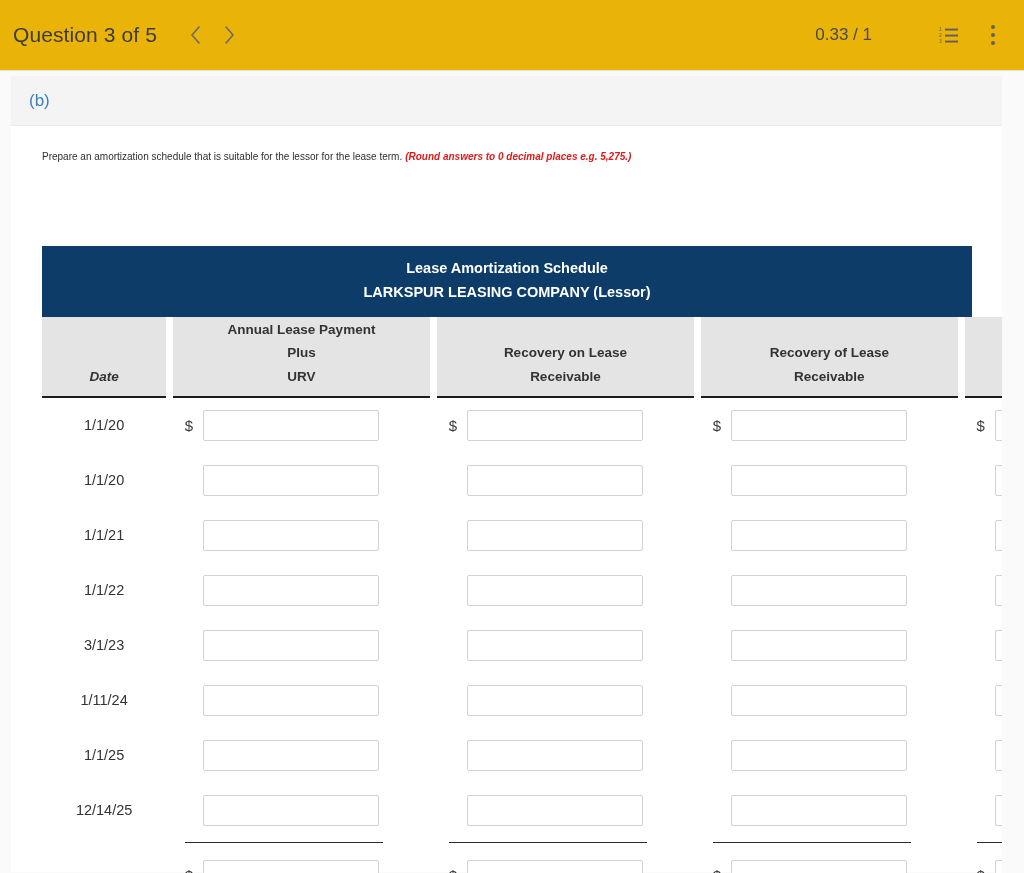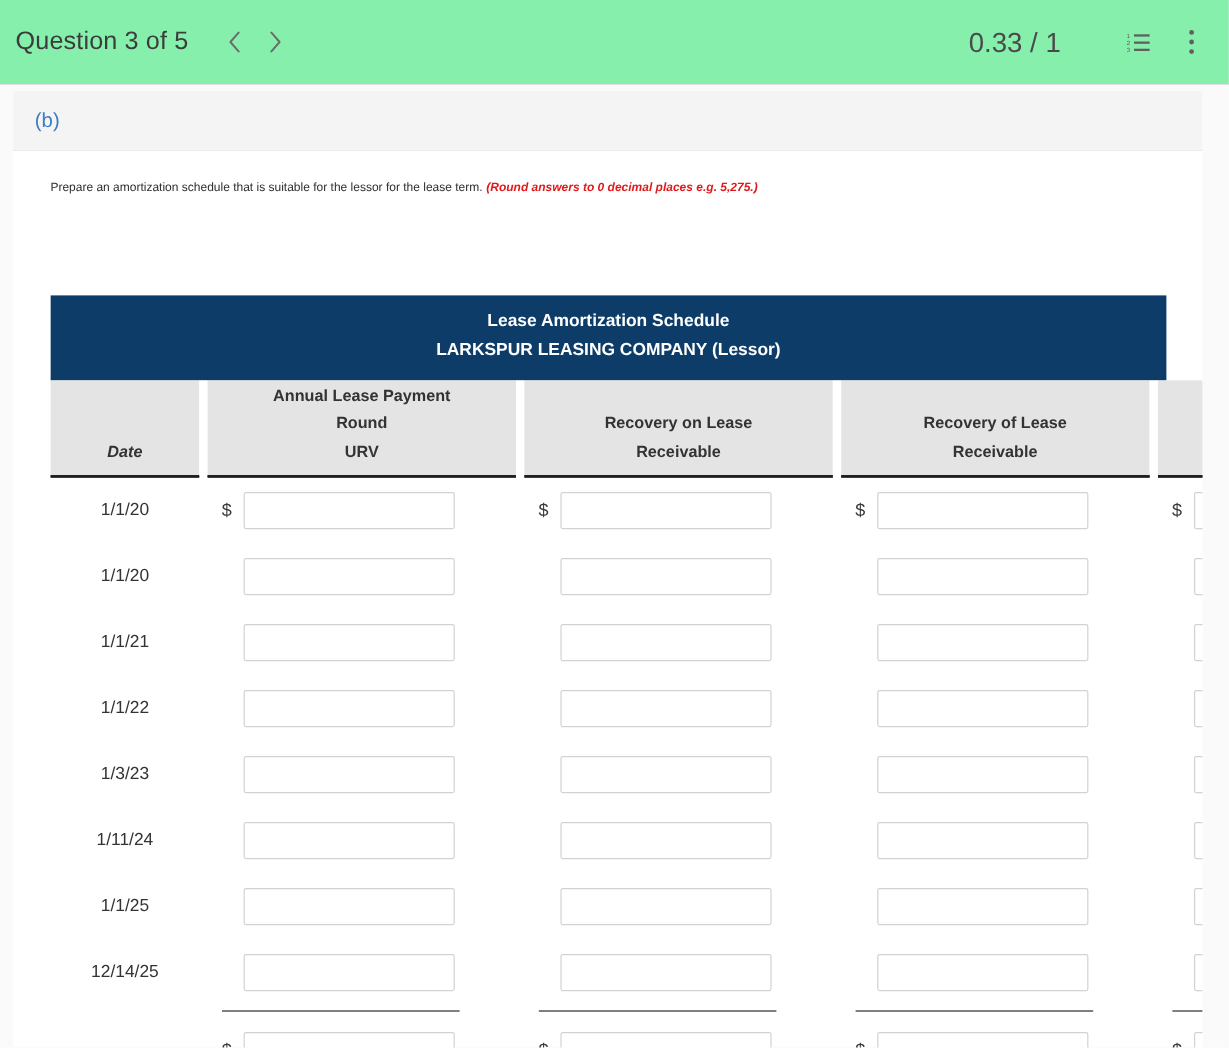--- a/index.html
+++ b/index.html
@@ -15,21 +15,21 @@
     overflow: hidden;
     position: relative;
   }
 
   
   .topbar {
     position: absolute;
     left: 0; top: 0;
     width: 1024px;
     height: 71px;
-    background: #86efac;
+    background: #eab308;
     border-bottom: 1px solid #e0e0e0;
     box-sizing: border-box;
     display: flex;
     align-items: center;
   }
   .topbar-left {
     display: flex;
     align-items: center;
     padding-left: 13px;
   }
@@ -58,23 +58,23 @@
     user-select: none;
   }
   .nav-arrow svg { display:block; }
   .topbar-right {
     margin-left: auto;
     display: flex;
     align-items: center;
     padding-right: 16px;
   }
   .score {
-    font-size: 23px;
+    font-size: 17px;
     color: #4a4a4a;
-    margin-right: 36px;
+    margin-right: 48px;
     white-space: nowrap;
   }
   .icon-btn {
     width: 30px;
     height: 30px;
     display: flex;
     align-items: center;
     justify-content: center;
     cursor: pointer;
     margin-left: 14px;
@@ -327,21 +327,21 @@
               <col class="c-amt">
             </colgroup>
             <thead>
               <tr>
                 <th class="th-date">
                   <div>Date</div>
                 </th>
                 <th class="th-gap"></th>
                 <th>
                   <div>Annual Lease Payment</div>
-                  <div>Round</div>
+                  <div>Plus</div>
                   <div>URV</div>
                 </th>
                 <th class="th-gap"></th>
                 <th>
                   <div>Recovery on Lease</div>
                   <div>Receivable</div>
                 </th>
                 <th class="th-gap"></th>
                 <th>
                   <div>Recovery of Lease</div>
@@ -472,21 +472,21 @@
                   </td>
                   <td class="gap"></td>
                   <td>
                     <div class="amt-cell">
                       <span class="dollar blank">$</span>
                       <input type="text" class="cell-input" style="">
                     </div>
                   </td>
                 </tr>
                 <tr>
-                  <td class="date-cell">1/3/23</td>
+                  <td class="date-cell">3/1/23</td>
                   <td class="gap"></td>
                   <td>
                     <div class="amt-cell">
                       <span class="dollar blank">$</span>
                       <input type="text" class="cell-input" style="">
                     </div>
                   </td>
                   <td class="gap"></td>
                   <td>
                     <div class="amt-cell">

